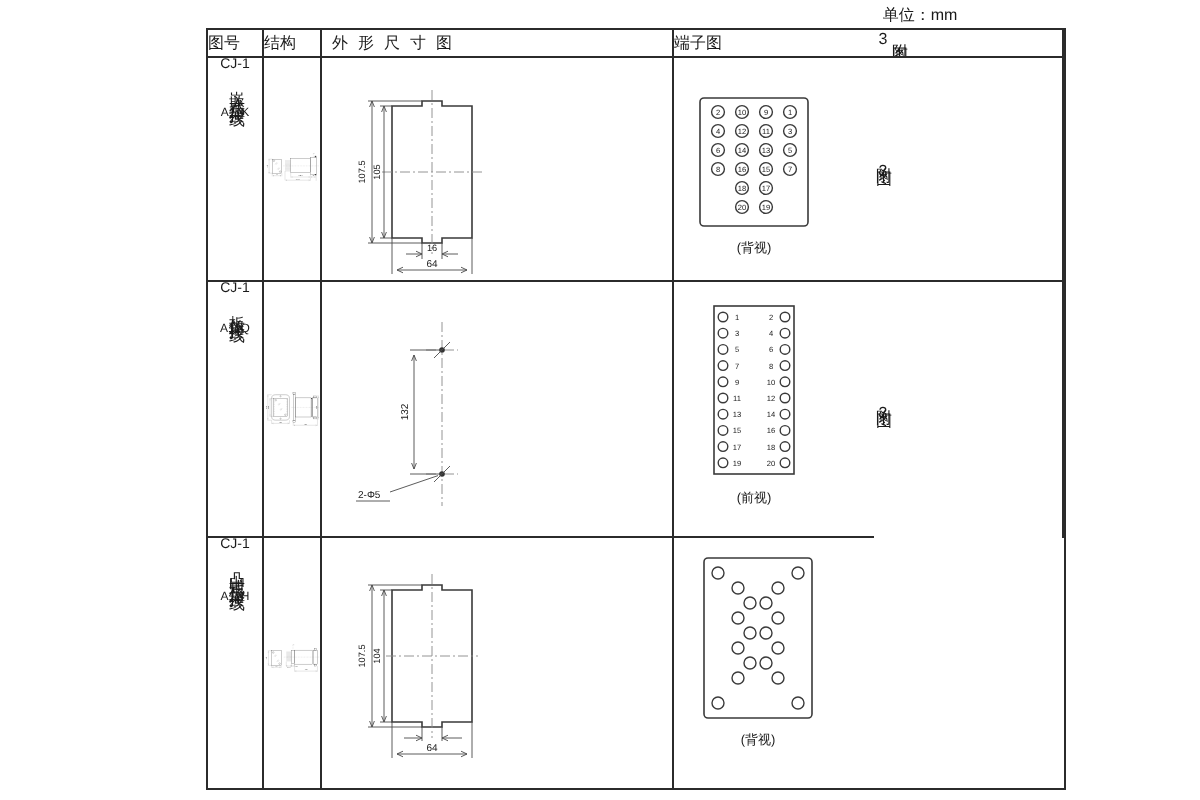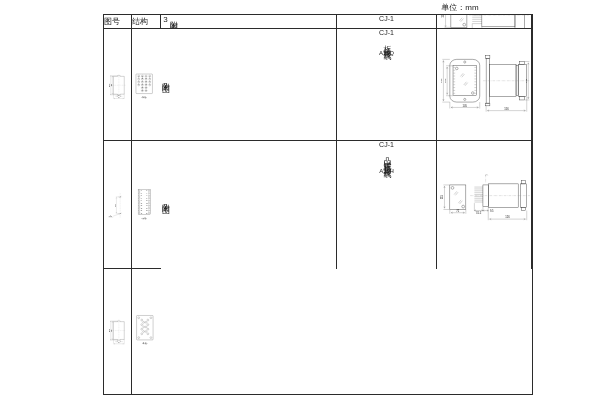--- a/index.html
+++ b/index.html
@@ -36,20 +36,26 @@
 <div class="page">
   <div class="unit">单位：mm</div>
 
   <div class="tbl">
 
     <div class="c">
         <div class="hd">图号</div>
       </div>
     <div class="c">
         <div class="hd">结构</div>
+      </div>
+    <div class="c">
+        <div class="hd sp">外形尺寸图</div>
+      </div>
+    <div class="c cr">
+        <div class="hd">端子图</div>
       </div>
 
     <div class="c">
       <div class="vtext">附图3</div>
     </div>
     <div class="c col">
       <div class="series">CJ-1</div>
       <div class="vtext">嵌入式后接线</div>
       <div class="code">A11K</div>
     </div>

